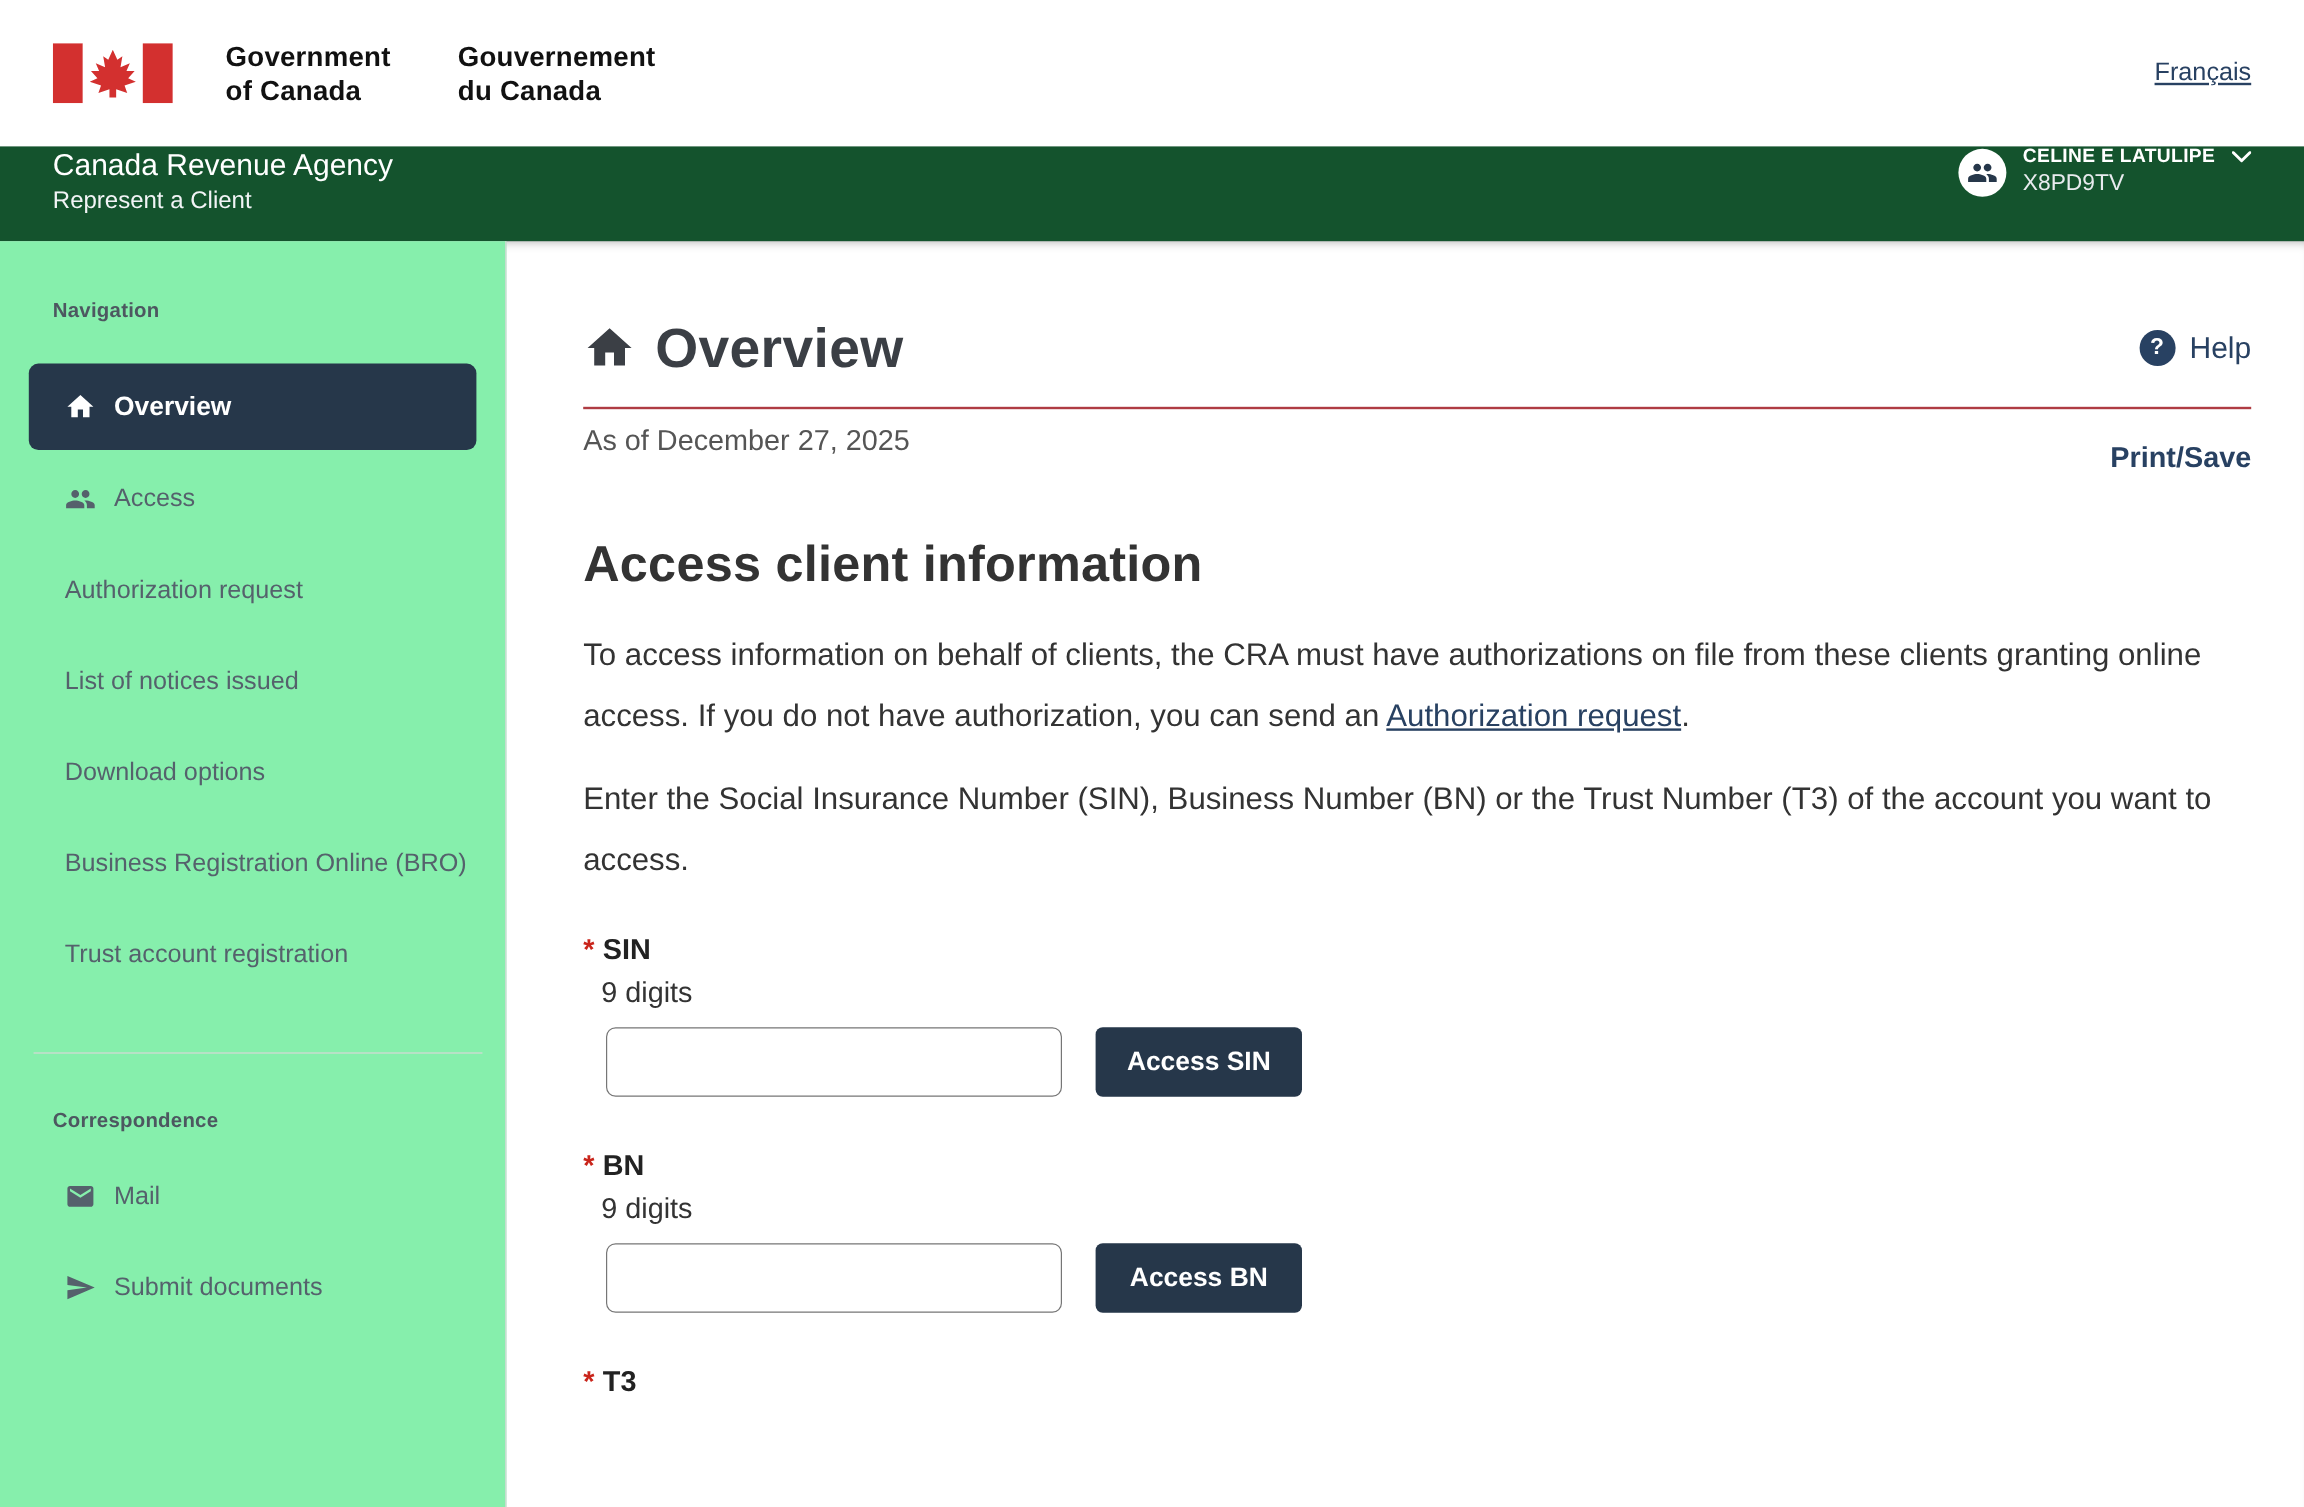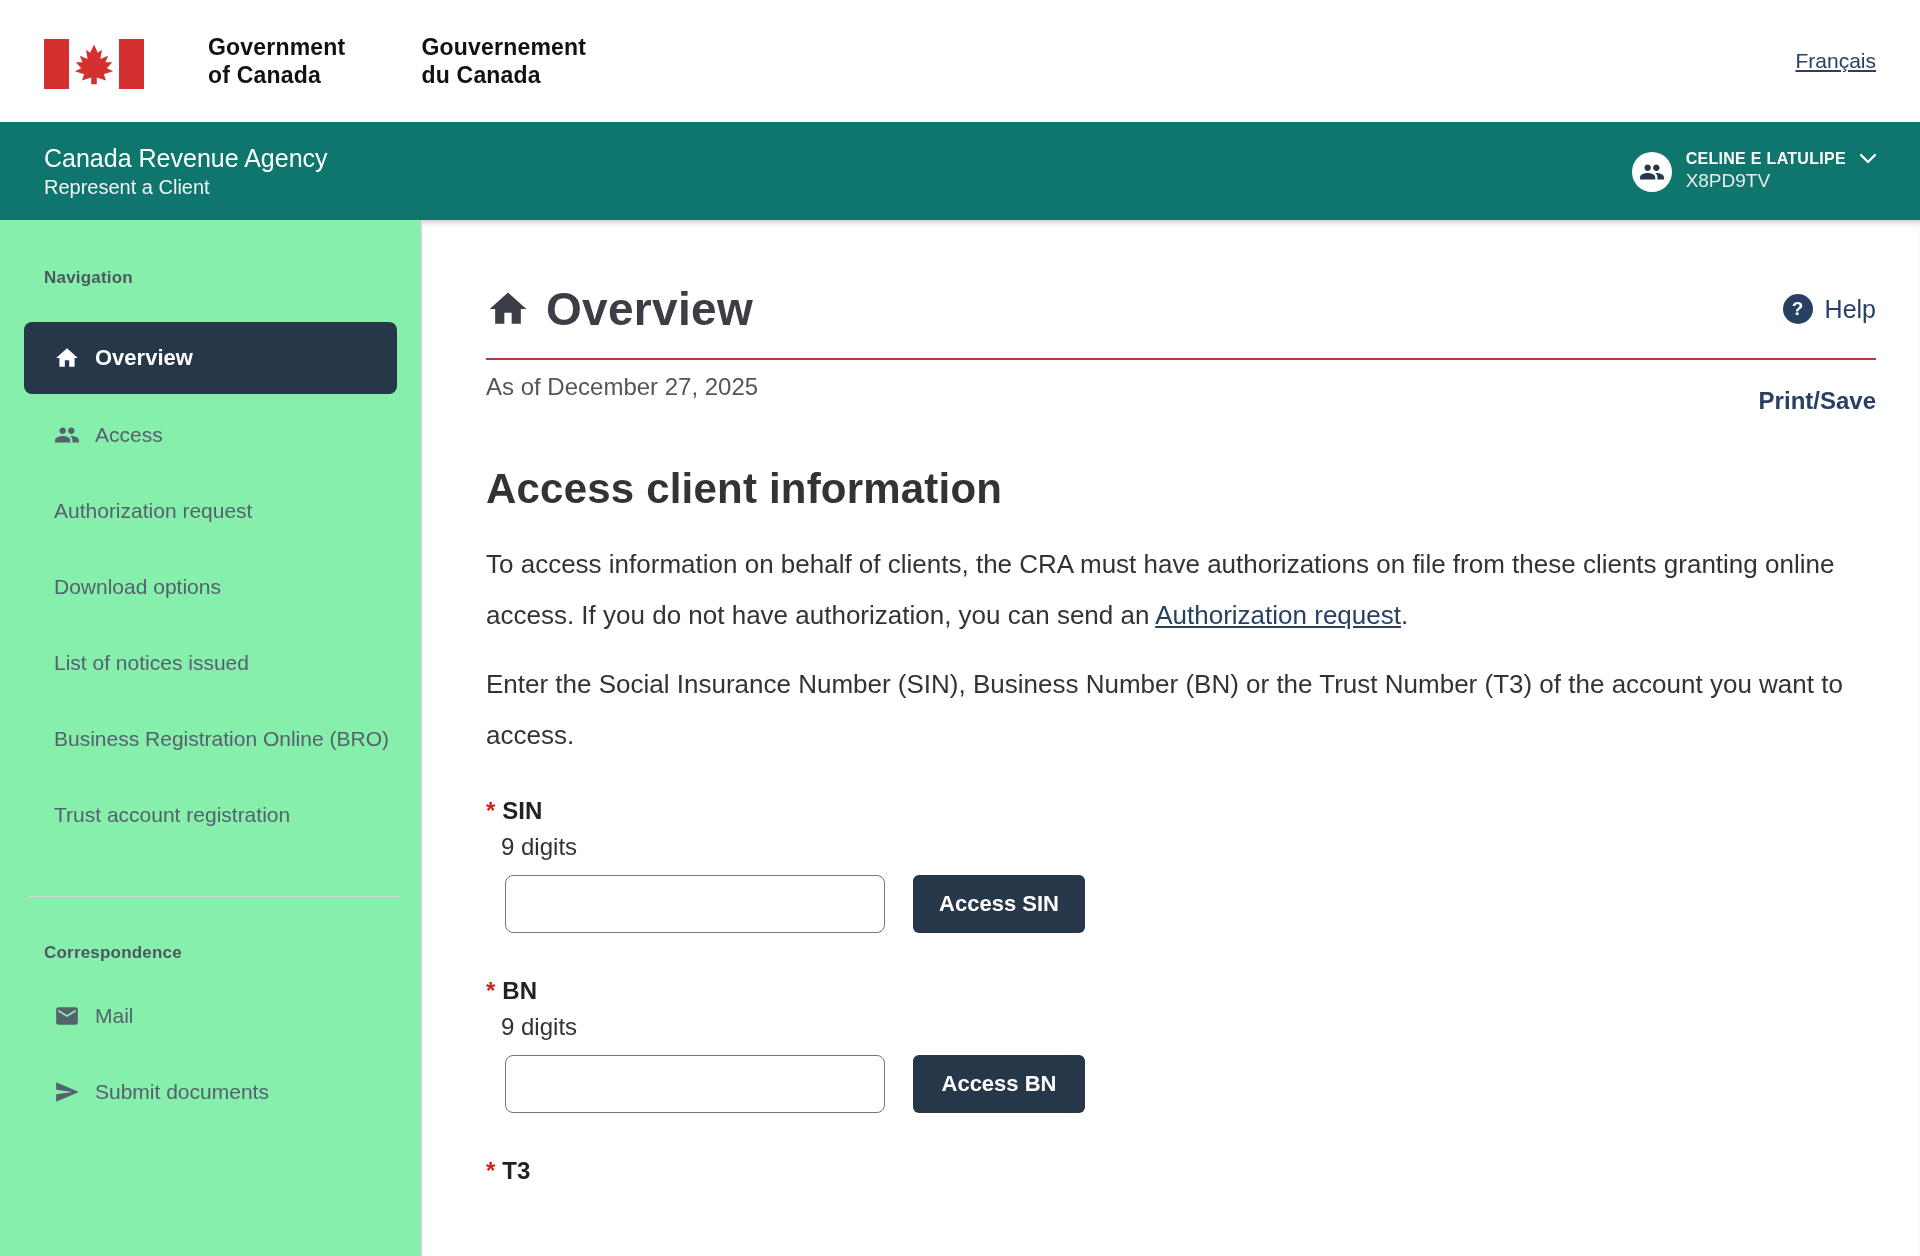--- a/index.html
+++ b/index.html
@@ -3,28 +3,28 @@
 <meta charset="utf-8">
 <style>
   * { margin:0; padding:0; box-sizing:border-box; }
   html,body { width:1920px; height:1256px; overflow:hidden; background:#fff;
     font-family:"Liberation Sans", sans-serif; color:#333; }
   .page { width:1920px; height:1256px; display:flex; flex-direction:column; }
 
   
   .gov-header { height:122px; display:flex; align-items:center; justify-content:space-between;
     padding:0 44px; background:#fff; flex:0 0 auto; }
-  .brand { display:flex; align-items:flex-end;gap:20px; }
+  .brand { display:flex; align-items:center; }
   .flag { width:100px; height:50px; display:block; }
   .brand-col { margin-left:44px; font-size:23px; font-weight:700; color:#111; line-height:28px; letter-spacing:.2px; }
   .brand-col.fr { margin-left:56px; }
   .lang-link { font-size:21px; color:#284162; text-decoration:underline; cursor:pointer; }
 
   
-  .app-bar { height:98px; background:#0f766e; display:flex; align-items:center;
+  .app-bar { height:79px; background:#14532d; display:flex; align-items:flex-start;
     justify-content:space-between; padding:0 44px; flex:0 0 auto; }
   .app-titles .agency { color:#fff; font-size:25px; font-weight:400; line-height:32px; }
   .app-titles .app-name { color:#f2f4f6; font-size:20px; line-height:26px; }
   .user-chip { display:flex; align-items:flex-start; cursor:pointer; }
   .avatar { width:40px; height:40px; border-radius:50%; background:#fff; display:flex;
     align-items:center; justify-content:center; margin-right:14px; margin-top:2px; }
   .avatar svg { width:26px; height:26px; fill:#26374A; }
   .user-meta .user-name-row { display:flex; align-items:center; }
   .user-name { color:#fff; font-weight:700; font-size:16px; letter-spacing:.3px; }
   .chev { margin-left:14px; width:16px; height:10px; }
@@ -139,24 +139,24 @@
         <div class="nav-item">
           <svg class="nav-ic" viewBox="0 0 24 24">
               <path d="M16 11c1.66 0 2.99-1.34 2.99-3S17.66 5 16 5c-1.66 0-3 1.34-3 3s1.34 3 3 3zm-8 0c1.66 0 2.99-1.34 2.99-3S9.66 5 8 5C6.34 5 5 6.34 5 8s1.34 3 3 3zm0 2c-2.33 0-7 1.17-7 3.5V19h14v-2.5c0-2.33-4.67-3.5-7-3.5zm8 0c-.29 0-.62.02-.97.05 1.16.84 1.97 1.97 1.97 3.45V19h6v-2.5c0-2.33-4.67-3.5-7-3.5z"></path>
             </svg>
           <span>Access</span>
         </div>
         <div class="nav-item">
           <span>Authorization request</span>
         </div>
         <div class="nav-item">
+          <span>List of notices issued</span>
+        </div>
+        <div class="nav-item">
           <span>Download options</span>
-        </div>
-        <div class="nav-item">
-          <span>List of notices issued</span>
         </div>
         <div class="nav-item">
           <span>Business Registration Online (BRO)</span>
         </div>
         <div class="nav-item">
           <span>Trust account registration</span>
         </div>
       </nav>
       <hr class="side-divider">
       <div class="side-heading corr">Correspondence</div>

